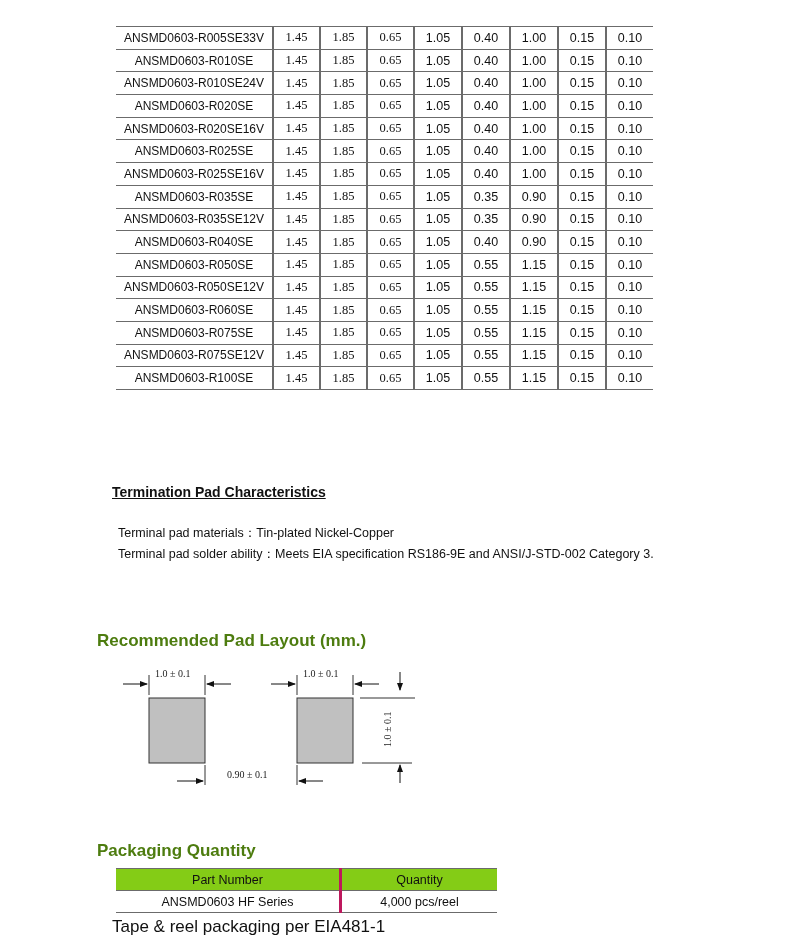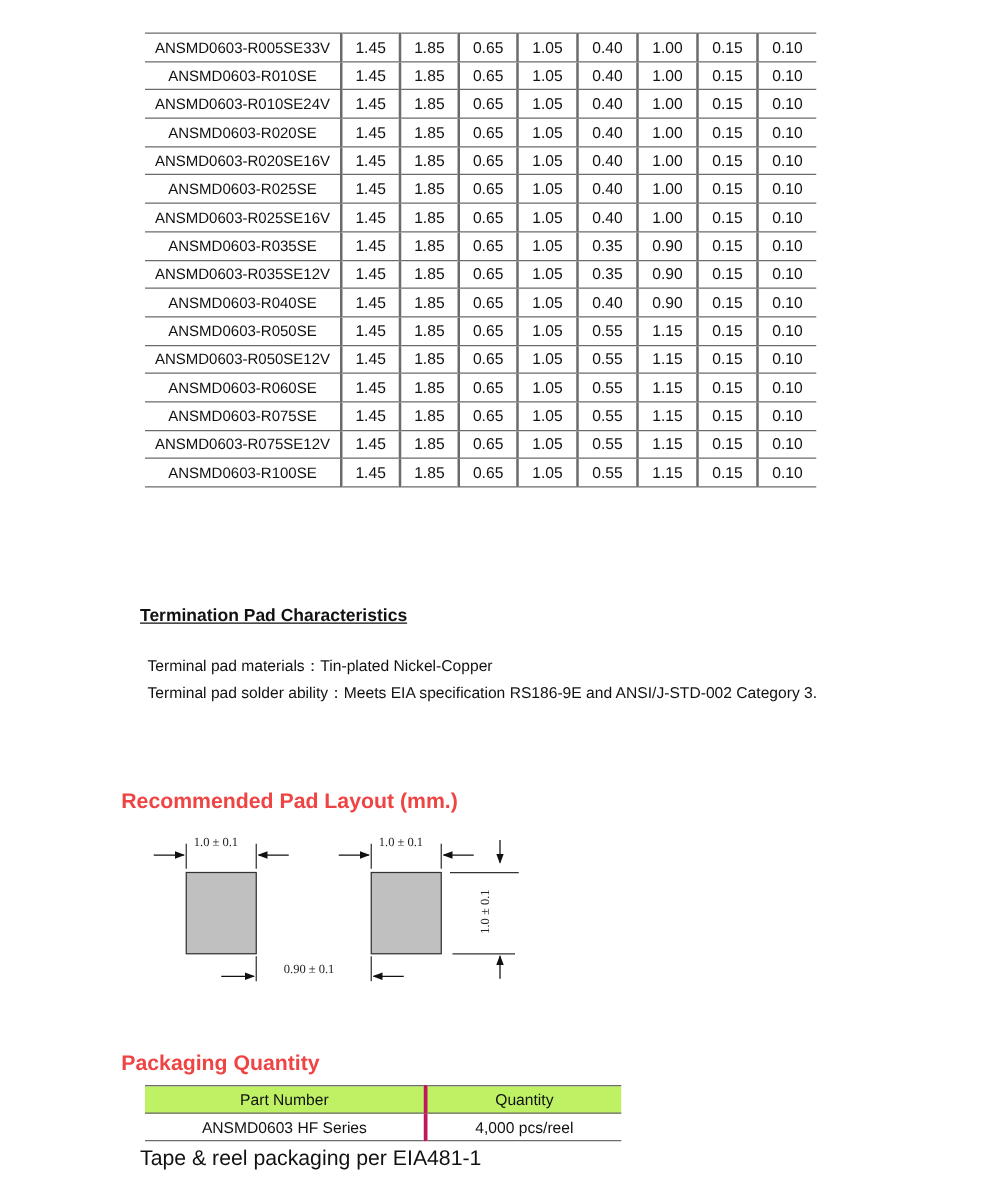--- a/index.html
+++ b/index.html
@@ -3,31 +3,31 @@
 <meta charset="utf-8">
 <style>
   html, body { margin:0; padding:0; background:#ffffff; }
   body { width:800px; height:950px; position:relative; overflow:hidden;
          font-family:"Liberation Sans", sans-serif; color:#111; }
   .spec-table { position:absolute; left:116px; top:26px; border-collapse:collapse; }
   .spec-table td { height:21.7px; padding:0; font-size:12.5px; text-align:center;
                    border-top:1px solid #6b6b6b; border-bottom:1px solid #6b6b6b; }
   .spec-table td + td { border-left:2px solid #6b6b6b; }
   .spec-table td.c0 { width:156px; font-size:12px; }
-  .spec-table td.cn { width:45px; }
+  .spec-table td.cn { width:45px;font-family:Liberation Serif, serif; }
   .spec-table td.cn2 { width:46px; }
   .term-title { position:absolute; left:112px; top:484px; font-size:14px; font-weight:bold;text-decoration:underline; }
   .term-line { position:absolute; left:118px; font-size:12.5px;text-align:right; }
-  .green-heading { position:absolute; left:97px; font-size:17px; font-weight:bold; color:#ef4444; }
+  .green-heading { position:absolute; left:97px; font-size:17px; font-weight:bold; color:#4d7c0f; }
   .diagram { position:absolute; left:110px; top:660px; }
   .diagram text { font-family:"Liberation Serif", serif; font-size:10px; fill:#222; }
   .pack-table { position:absolute; left:116px; top:868px; border-collapse:collapse; }
   .pack-table th, .pack-table td { font-weight:normal; font-size:12.5px; text-align:center; padding:0;
       border-top:1px solid #6b6b6b; border-bottom:1px solid #6b6b6b; }
-  .pack-table th { background:#bef264; height:21px;margin-top:41px; }
+  .pack-table th { background:#84cc16; height:21px;margin-top:41px; }
   .pack-table td { height:21px; }
   .pack-table .pc0 { width:223px; }
   .pack-table .pc1 { width:155px; border-left:3px solid #be185d; }
   .pack-note { position:absolute; left:112px; top:917px; font-size:17px; }
 </style>
 </head>
 <body>
 
 <table class="spec-table">
   <tbody id="spec-body">

